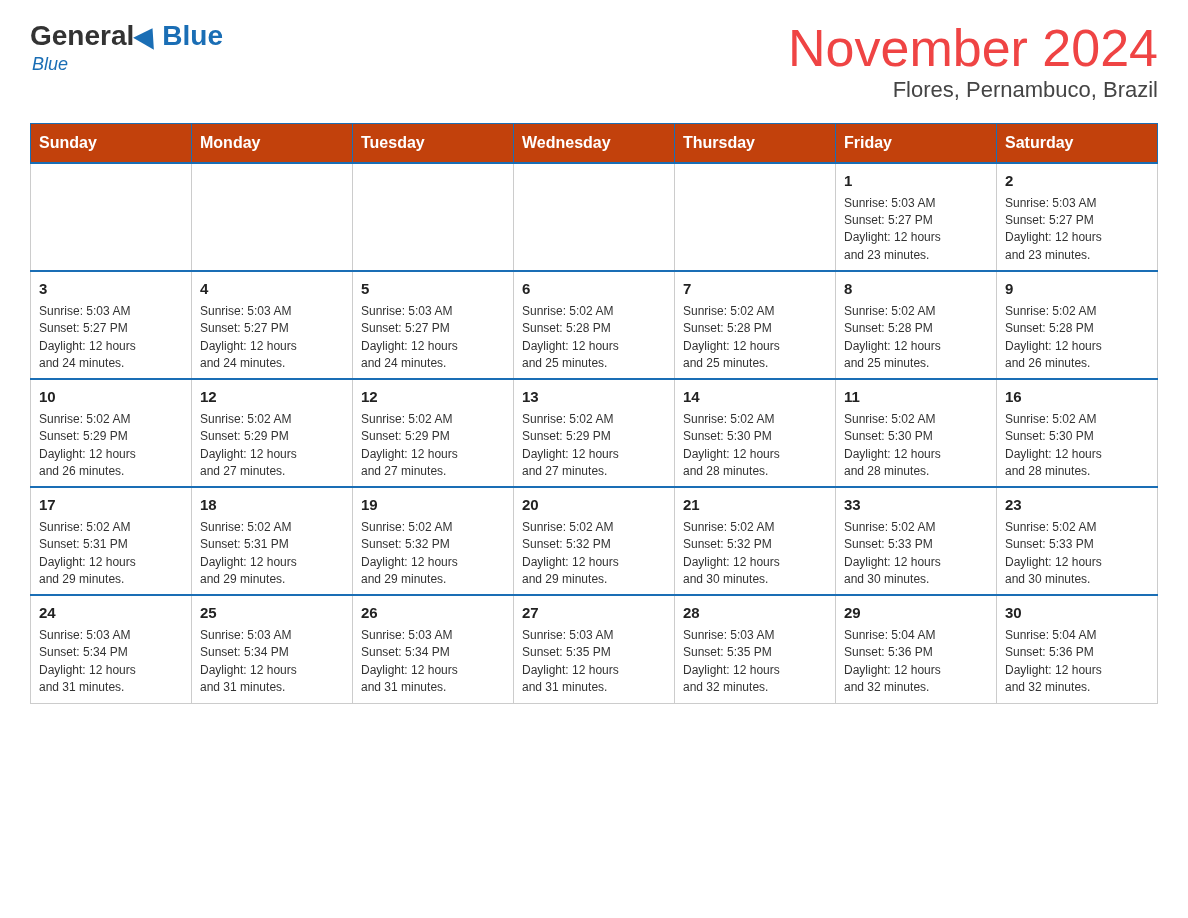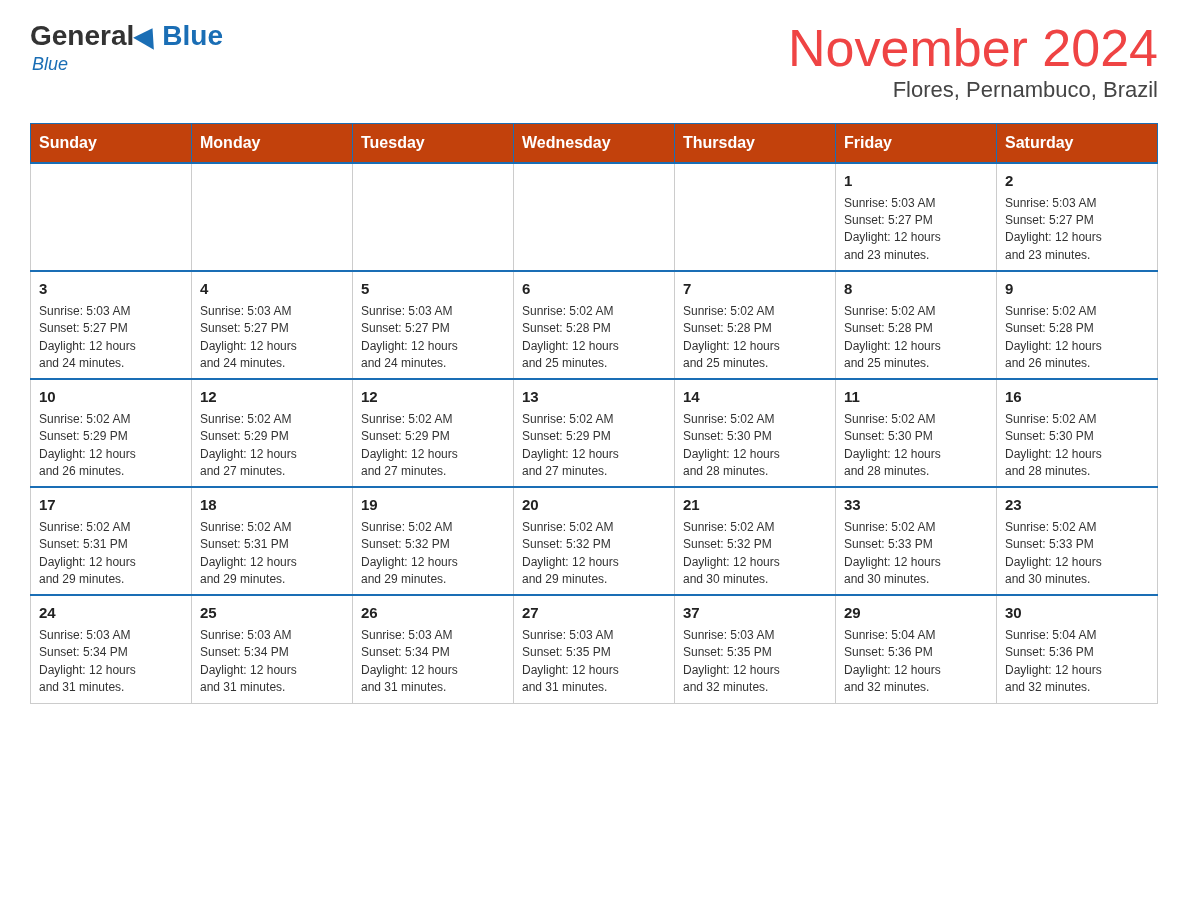--- a/index.html
+++ b/index.html
@@ -330,21 +330,21 @@
 and 31 minutes.</div>
         </td>
         <td>
           <span class="day-number">27</span>
           <div class="day-info" style="white-space: pre-line;">Sunrise: 5:03 AM
 Sunset: 5:35 PM
 Daylight: 12 hours
 and 31 minutes.</div>
         </td>
         <td>
-          <span class="day-number">37</span>
+          <span class="day-number">28</span>
           <div class="day-info" style="white-space: pre-line;">Sunrise: 5:03 AM
 Sunset: 5:35 PM
 Daylight: 12 hours
 and 32 minutes.</div>
         </td>
         <td>
           <span class="day-number">29</span>
           <div class="day-info" style="white-space: pre-line;">Sunrise: 5:04 AM
 Sunset: 5:36 PM
 Daylight: 12 hours

